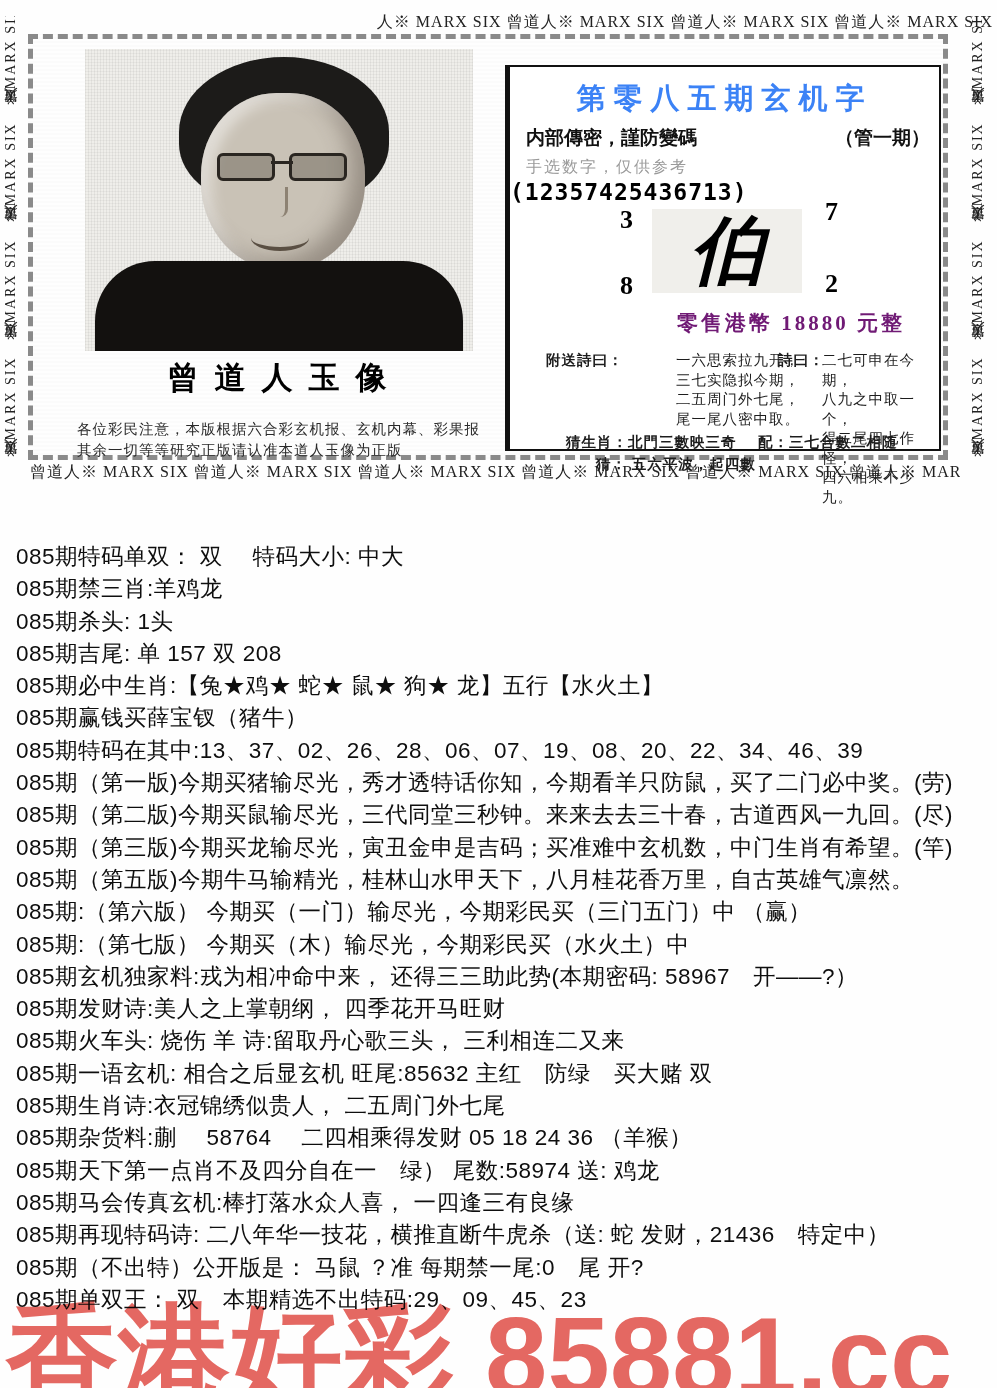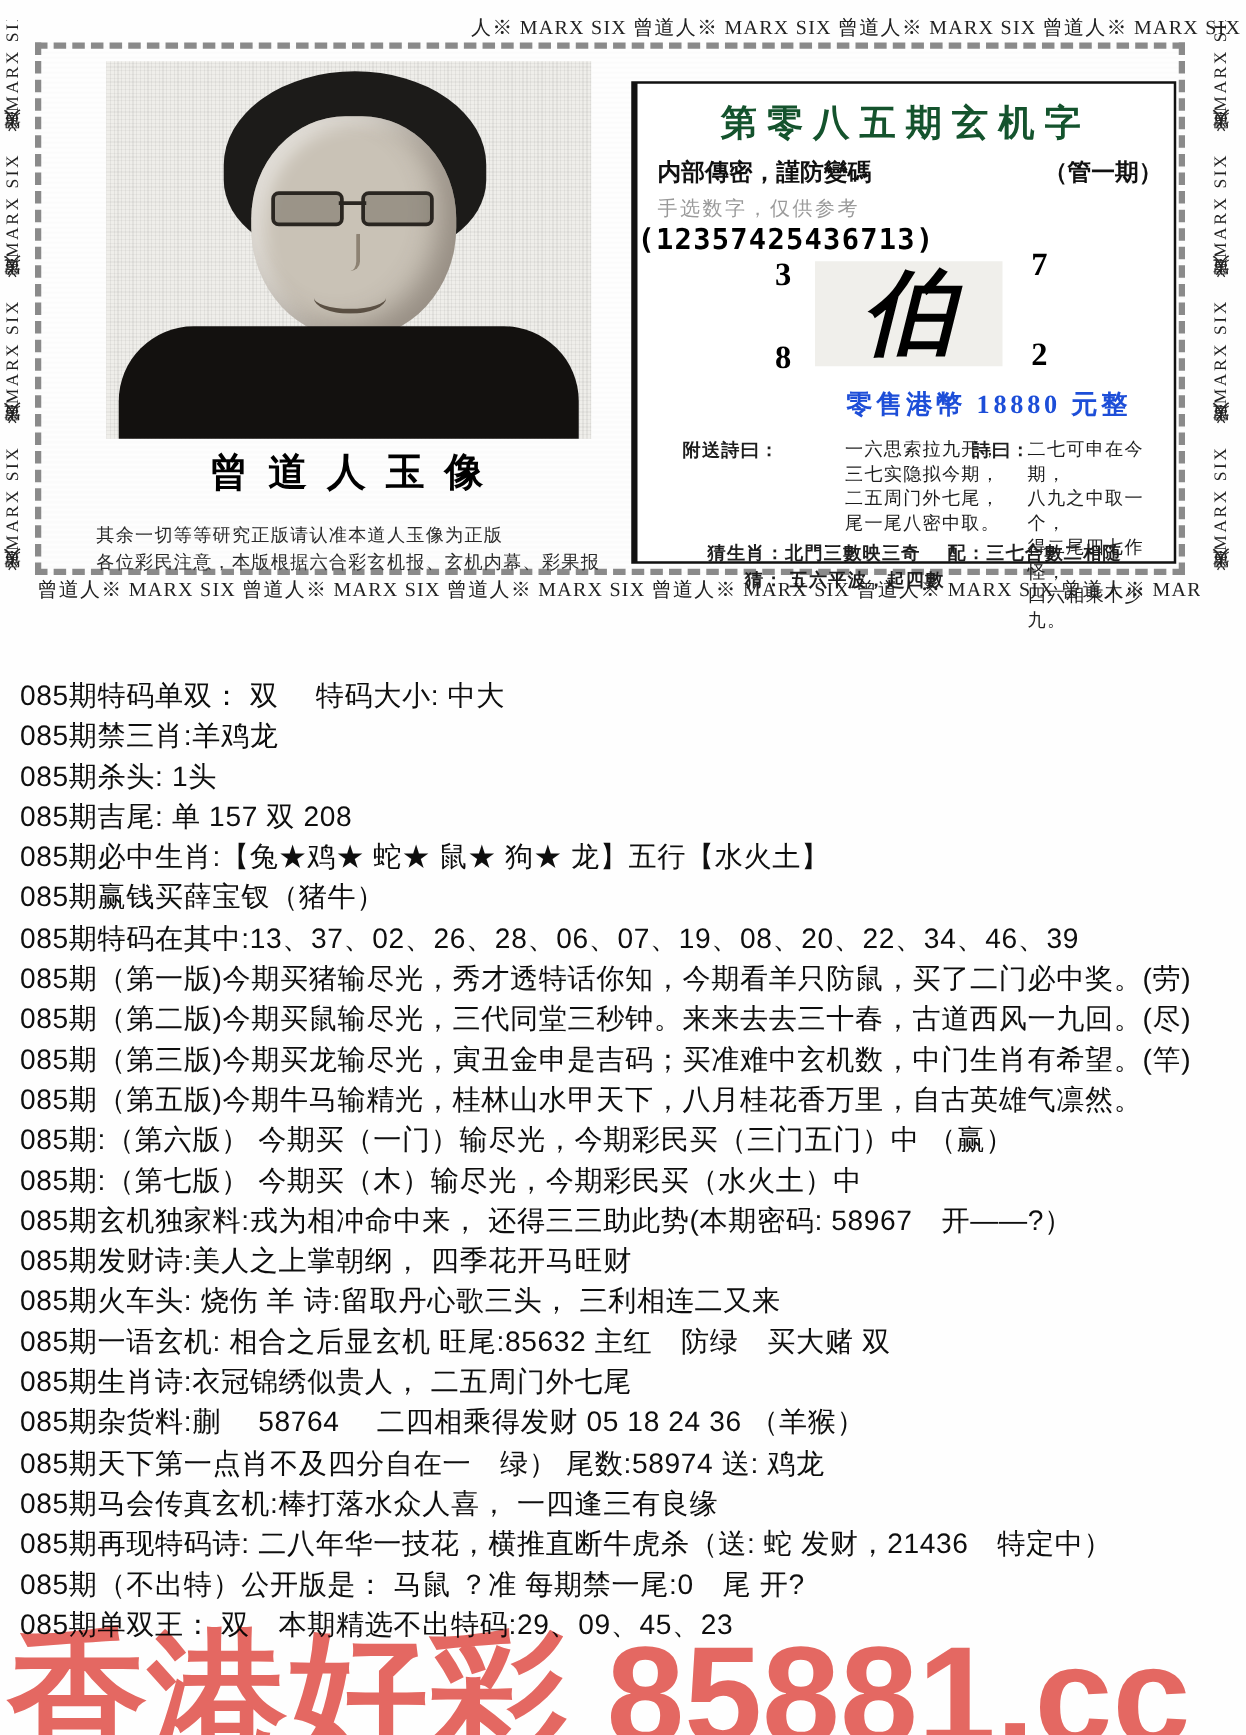--- a/index.html
+++ b/index.html
@@ -94,21 +94,21 @@
   }
   
   .mbox{
     position:absolute;left:472px;top:26px;width:436px;height:386px;
     border:2px solid #111;border-left:5px solid #111;
     box-sizing:border-box;background:#fff;
   }
   .mbox-title{
     position:absolute;left:0;top:12px;width:100%;text-align:center;
     font-family:"Liberation Serif",serif;
-    font-size:29px;font-weight:bold;letter-spacing:8px;color:#14532d;
+    font-size:29px;font-weight:bold;letter-spacing:8px;color:#3b82f6;
   }
   .mbox-sub{
     position:absolute;left:16px;top:58px;width:404px;
     font-family:"Liberation Serif",serif;
     font-size:19px;font-weight:bold;color:#111;
     display:flex;justify-content:space-between;
   }
   .mbox-faded{
     position:absolute;left:16px;top:90px;
     font-family:"Liberation Serif",serif;
@@ -134,21 +134,21 @@
     font-family:"Liberation Serif",serif;
     font-size:26px;font-weight:bold;color:#000;
   }
   .cnum.tl{left:-32px;top:-4px;}
   .cnum.tr{right:-36px;top:-12px;}
   .cnum.bl{left:-32px;bottom:-8px;}
   .cnum.br{right:-36px;bottom:-6px;}
   .price{
     position:absolute;right:34px;top:242px;
     font-family:"Liberation Serif",serif;
-    font-size:21px;font-weight:bold;letter-spacing:3px;color:#1d4ed8;
+    font-size:21px;font-weight:bold;letter-spacing:3px;color:#701a75;
   }
   .poems{
     position:absolute;left:0;top:282px;width:100%;
     font-family:"Liberation Serif",serif;
     font-size:14.5px;color:#1d1d1d;
   }
   .poem-label{position:absolute;font-weight:bold;letter-spacing:1px;}
   .poem-left-label{left:36px;top:2px;}
   .poem-right-label{left:268px;top:2px;}
   .poem-col{position:absolute;top:2px;line-height:19.5px;letter-spacing:1px;}
@@ -197,22 +197,22 @@
         <div class="lens l"></div>
         <div class="lens r"></div>
         <div class="bridge"></div>
       </div>
       <div class="nose"></div>
       <div class="smile"></div>
       <div class="sweater"></div>
     </div>
     <div class="portrait-title">曾道人玉像</div>
     <div class="portrait-caption">
+      <div>各位彩民注意，本版根据六合彩玄机报、玄机内幕、彩果报</div>
       <div>其余一切等等研究正版请认准本道人玉像为正版</div>
-      <div>各位彩民注意，本版根据六合彩玄机报、玄机内幕、彩果报</div>
     </div>
 
     <div class="mbox">
       <div class="mbox-title">第零八五期玄机字</div>
       <div class="mbox-sub">
         <span>内部傳密，謹防變碼</span>
         <span>（管一期）</span>
       </div>
       <div class="mbox-faded">手选数字，仅供参考</div>
       <div class="mbox-number">(12357425436713)</div>

